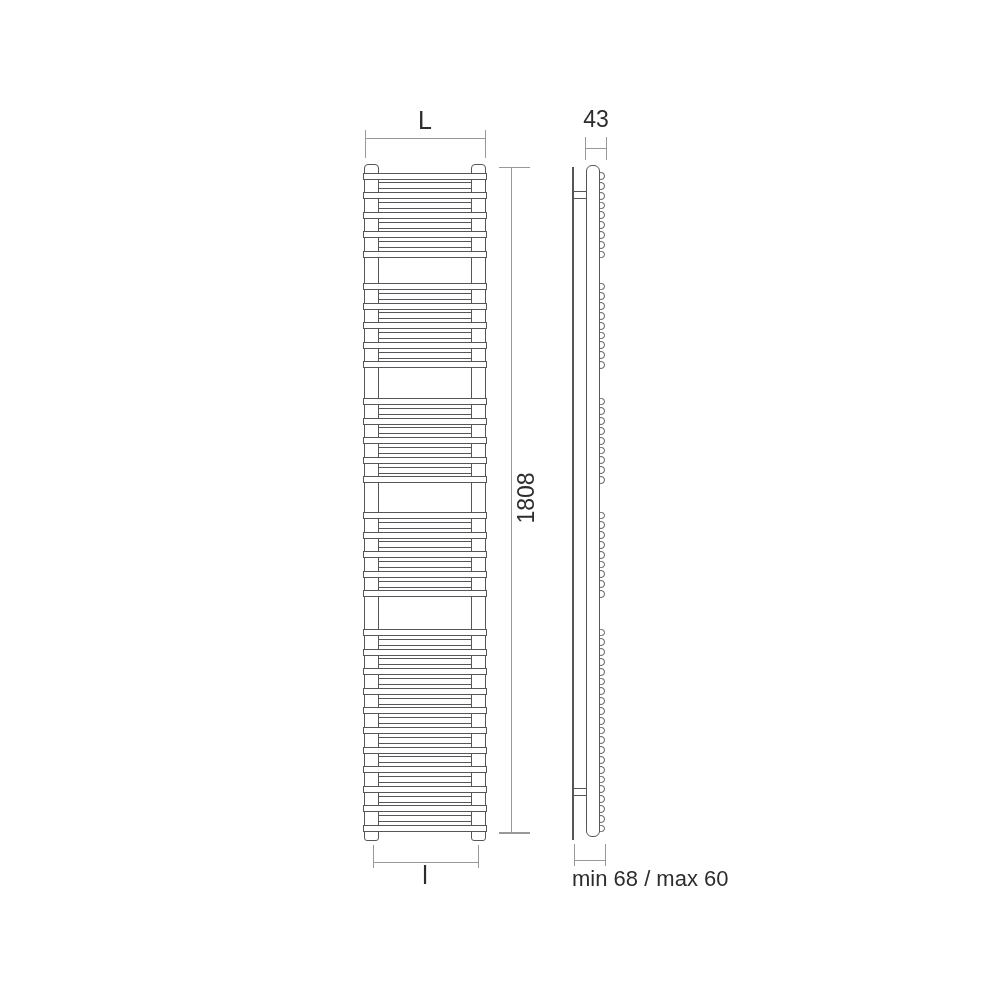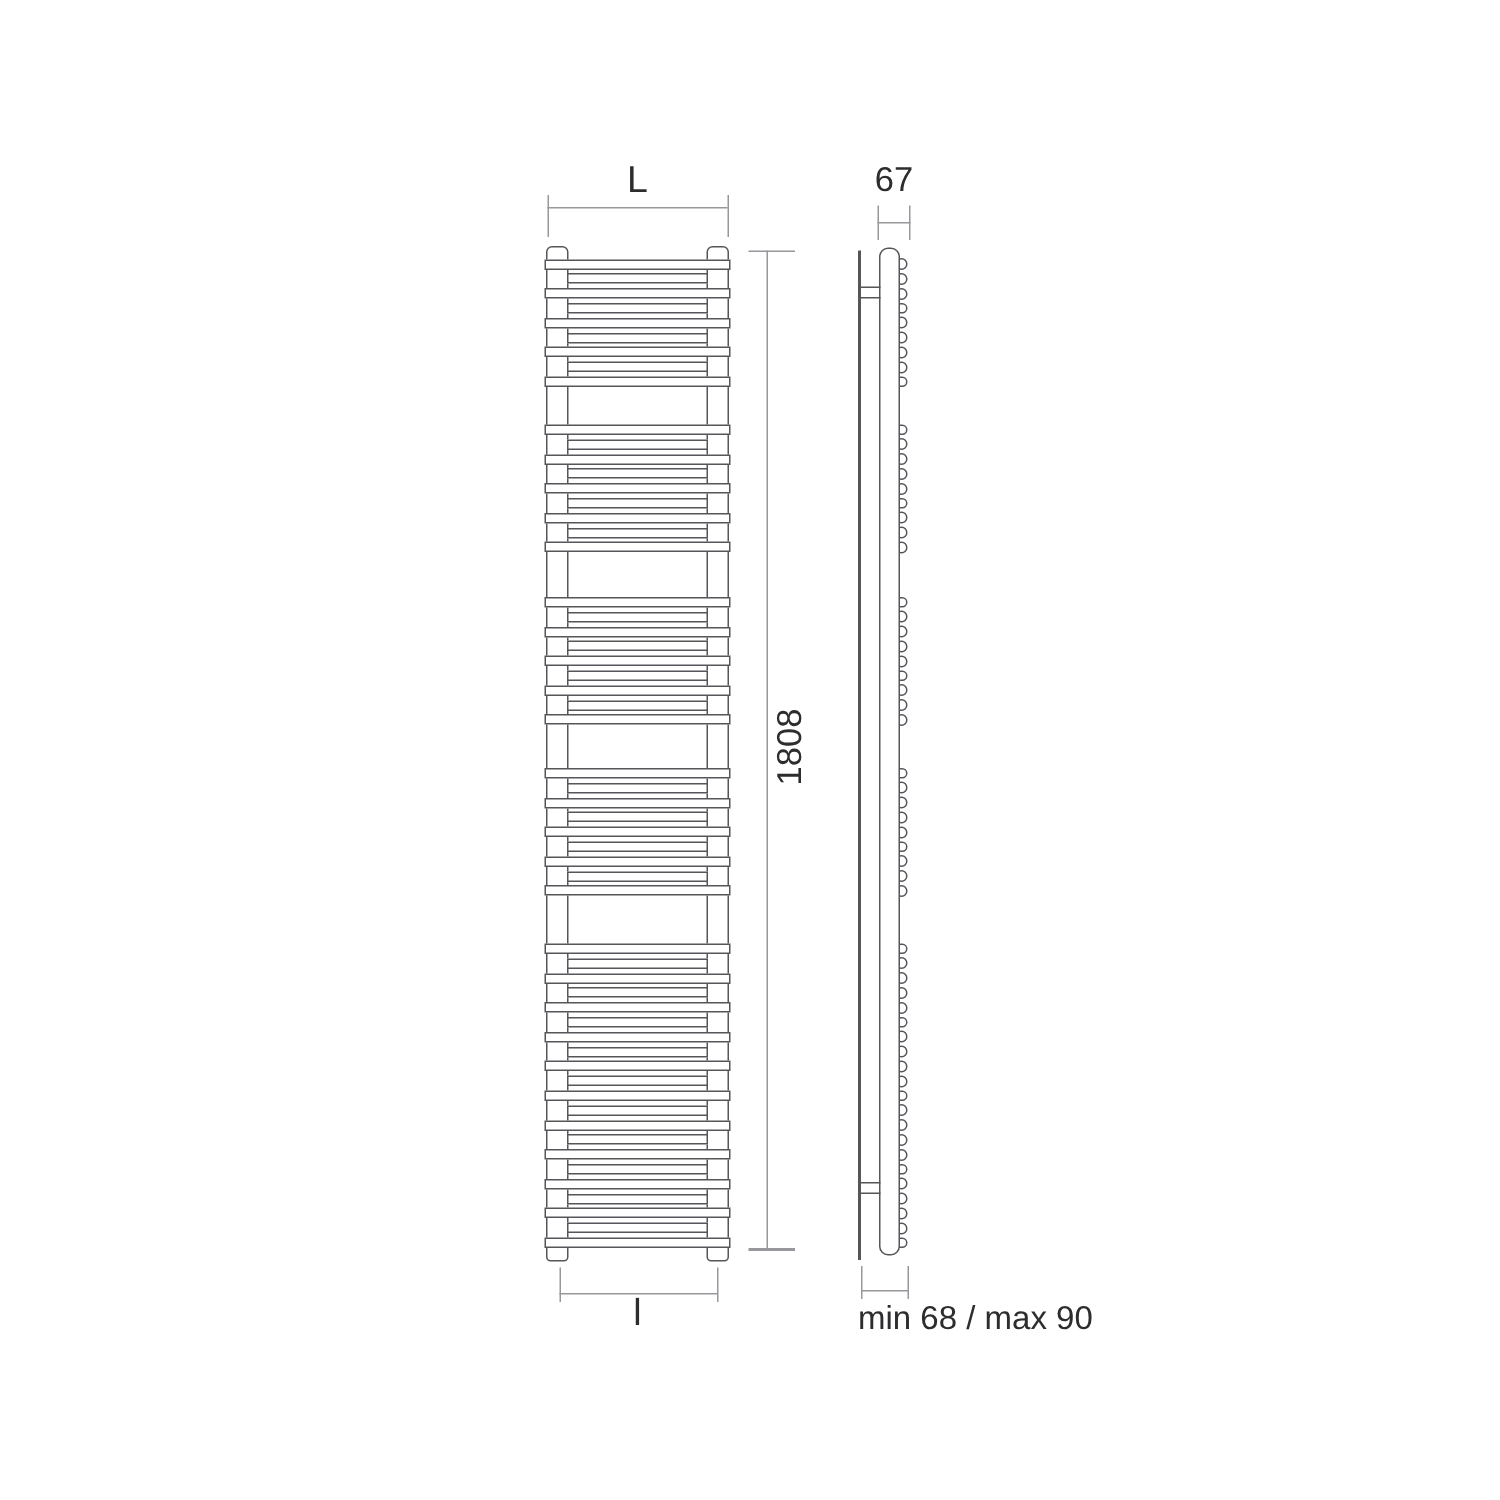--- a/index.html
+++ b/index.html
@@ -196,23 +196,23 @@
       </div>
     <div class="side-collector"></div>
     <div class="bracket" style="top:191px;"></div>
     <div class="bracket" style="top:788px;"></div>
   </div>
 
   <div>
     <div class="dline" style="left:585px; top:147.6px; width:22px; height:1.2px;"></div>
     <div class="dline" style="left:585px; top:136.5px; width:1.2px; height:23px;"></div>
     <div class="dline" style="left:605.8px; top:136.5px; width:1.2px; height:23px;"></div>
-    <div class="dim-label t-center" style="left:576px; top:106px; width:40px; font-size:23px;">67</div>
+    <div class="dim-label t-center" style="left:576px; top:106px; width:40px; font-size:23px;">43</div>
   </div>
 
   <div>
     <div class="dline" style="left:573.6px; top:860px; width:32px; height:1.2px;"></div>
     <div class="dline" style="left:573.6px; top:844px; width:1.2px; height:22px;"></div>
     <div class="dline" style="left:604.8px; top:844px; width:1.2px; height:22px;"></div>
-    <div class="dim-label" style="left:572px; top:866px; font-size:22px; white-space:nowrap;">min 68 / max 90</div>
+    <div class="dim-label" style="left:572px; top:866px; font-size:22px; white-space:nowrap;">min 68 / max 60</div>
   </div>
 
 </div>
 
 </body></html>

